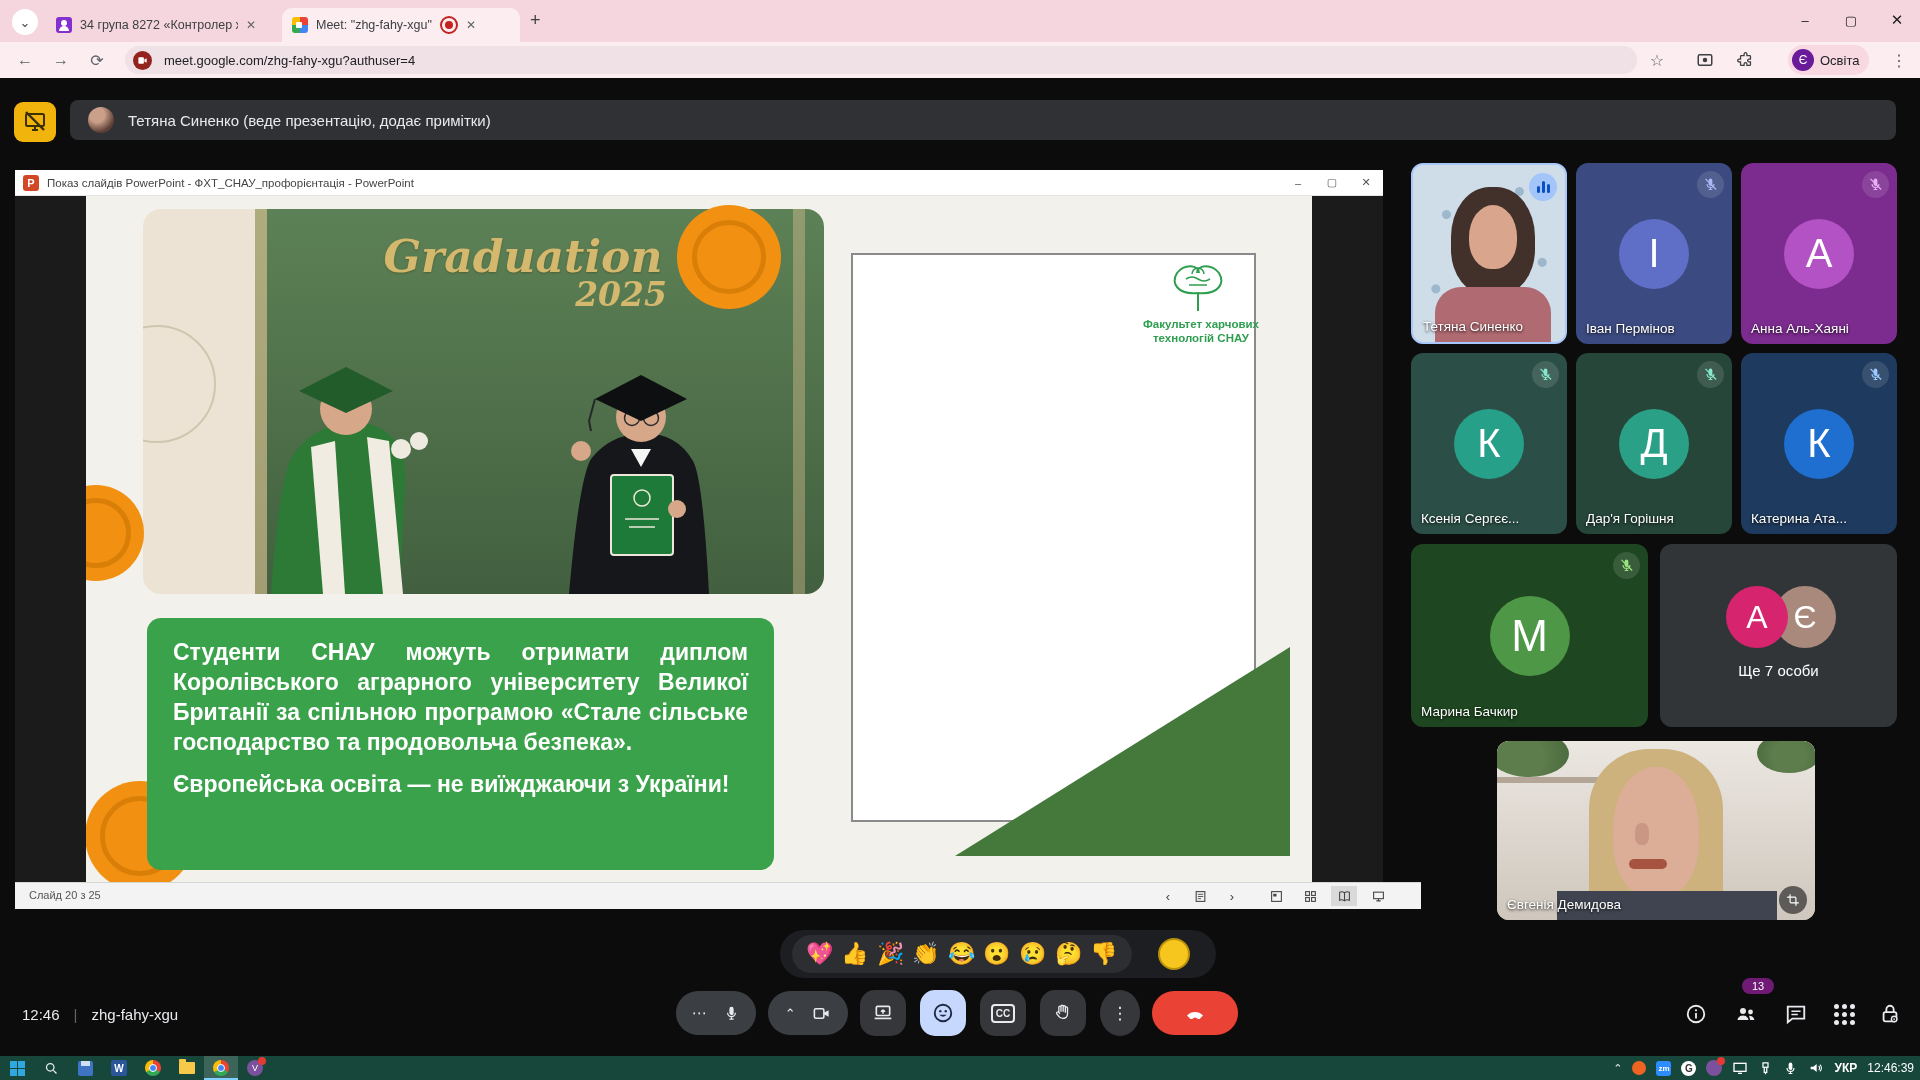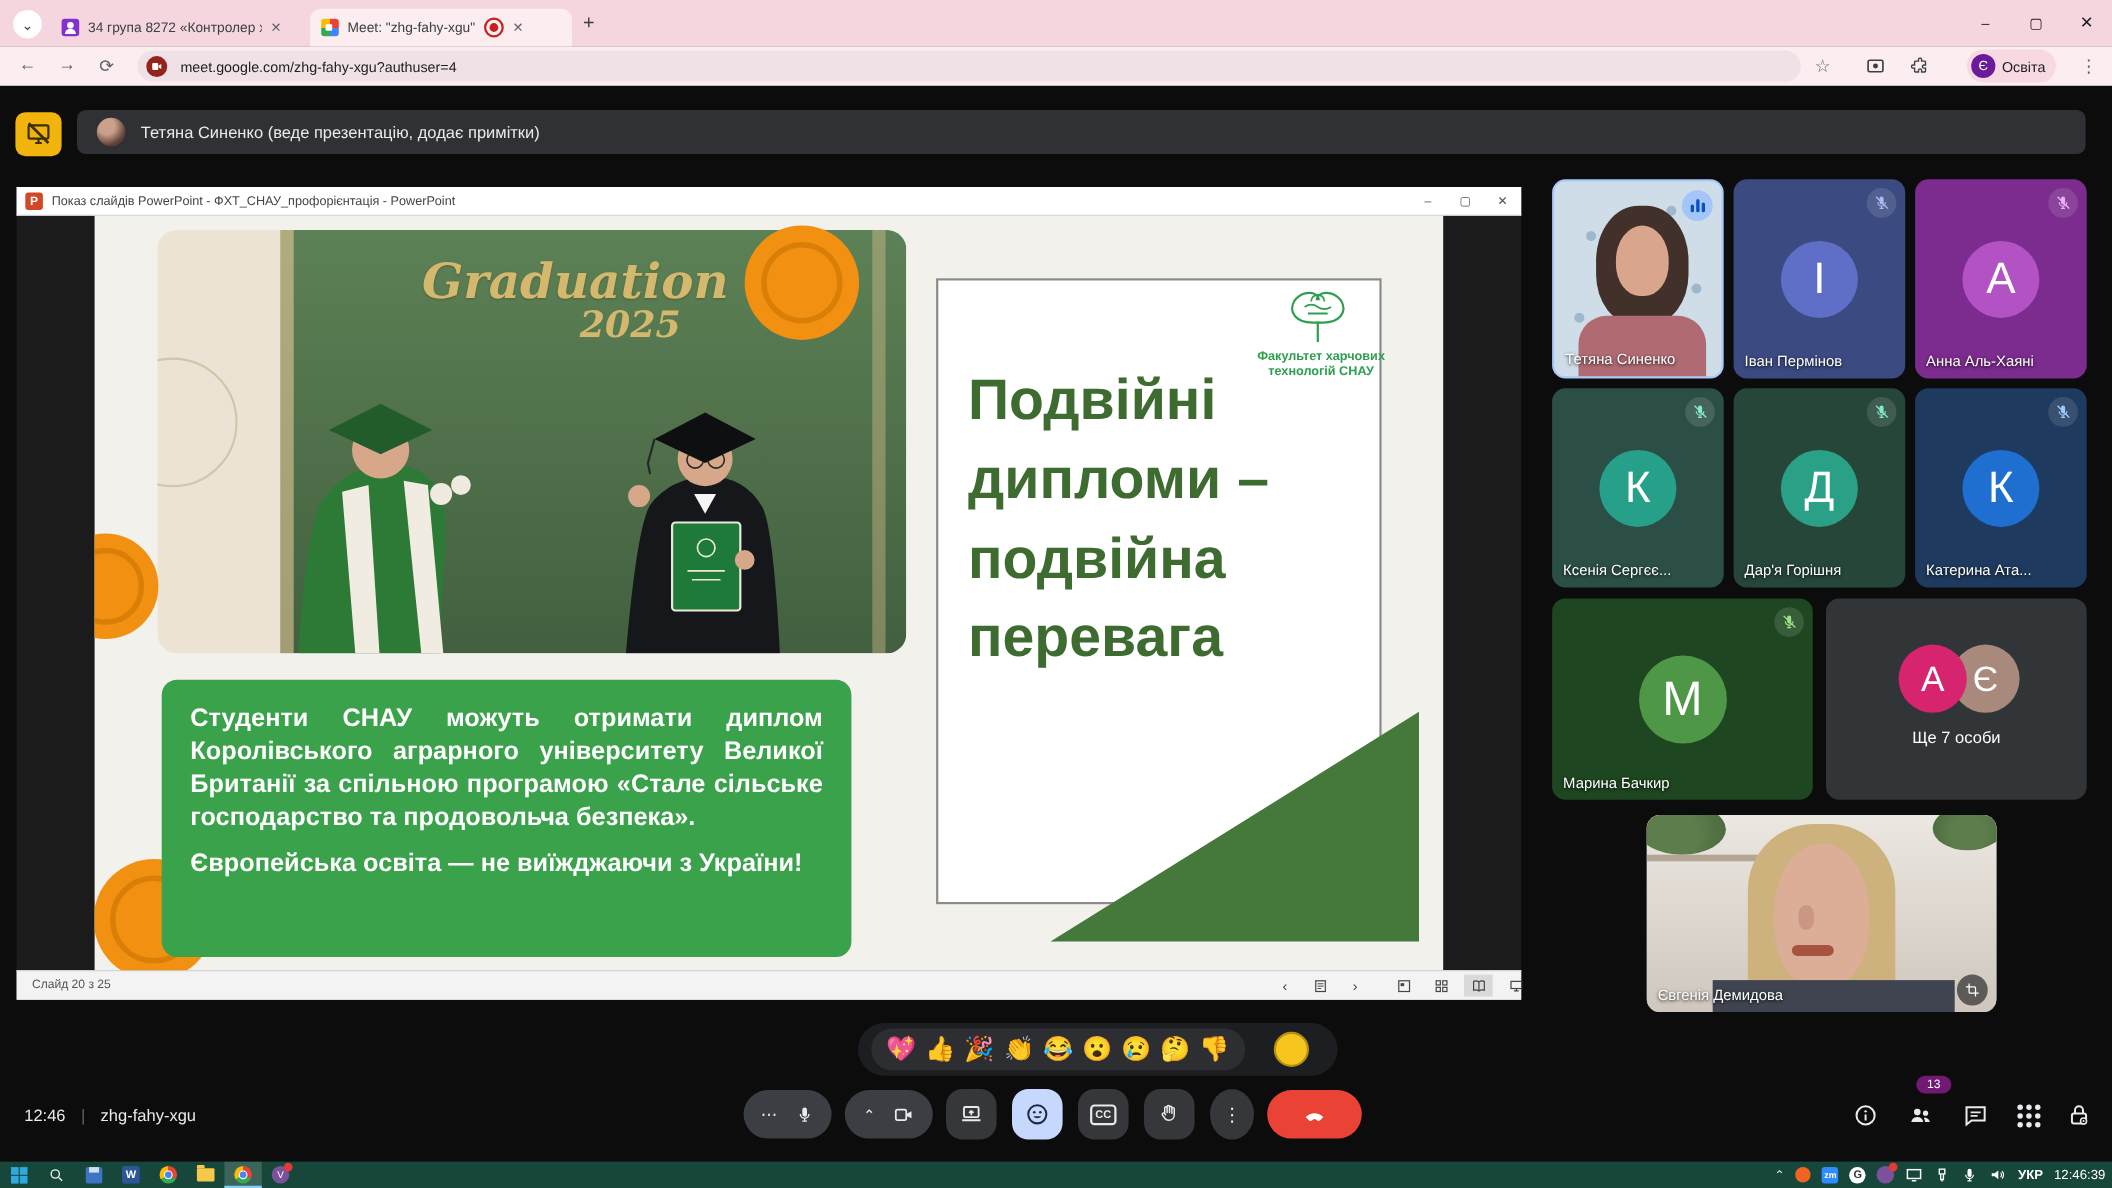--- a/index.html
+++ b/index.html
@@ -47,33 +47,33 @@
   .banner-text{color:#e8eaed;font-size:15px;}
 
   
   .ppt{position:absolute;left:15px;top:92px;width:1368px;height:738px;background:#1b1b1b;}
   .ppt-title{position:absolute;left:0;top:0;width:1368px;height:26px;background:#fff;border-bottom:1px solid #e4e4e4;
              display:flex;align-items:center;gap:8px;padding-left:8px;box-sizing:border-box;}
   .ppt-logo{width:16px;height:16px;border-radius:3px;background:#d24726;color:#fff;font-size:11px;font-weight:700;
             display:flex;align-items:center;justify-content:center;}
   .ppt-title-text{font-size:11.5px;color:#444;}
   .pptbtn{position:absolute;top:0;width:34px;height:25px;display:flex;align-items:center;justify-content:center;color:#555;font-size:11px;}
-  .ppt-status{position:absolute;left:0;top:712px;width:1368px;height:26px;background:#f3f3f3;border-top:1px solid #d6d6d6;}
+  .ppt-status{position:absolute;left:0;top:712px;width:1368px;height:26px;background:#f3f3f3;border-top:1px solid #d6d6d6;padding-left:38px;}
   .status-text{position:absolute;left:14px;top:6px;font-size:11px;color:#555;}
   .st-ic{position:absolute;top:3px;width:26px;height:20px;display:flex;align-items:center;justify-content:center;color:#444;font-size:13px;}
   .st-ic.hl{background:#d9d9d9;}
 
   
   .slide{position:absolute;left:71px;top:26px;width:1226px;height:686px;background:#f3f1ec;overflow:hidden;}
   .photo{position:absolute;left:57px;top:13px;width:681px;height:385px;border-radius:18px;overflow:hidden;z-index:2;}
   .wall-text{position:absolute;left:30px;top:82px;width:100px;font-size:20px;color:#a29c8b;line-height:1.5;font-weight:500;z-index:2;}
   .grad-title{position:absolute;left:230px;top:22px;width:300px;text-align:center;z-index:3;
               font-family:"DejaVu Serif",serif;font-style:italic;font-weight:700;font-size:44px;color:#d3b86e;
               text-shadow:0 1px 2px rgba(60,50,0,.35);}
-  .grad-year{position:absolute;left:384px;top:66px;width:140px;text-align:left;z-index:3;
+  .grad-year{position:absolute;left:384px;top:66px;width:140px;text-align:right;z-index:3;
              font-family:"DejaVu Serif",serif;font-style:italic;font-weight:700;font-size:33px;color:#d3b86e;}
   .ocircle{position:absolute;border-radius:50%;background:#f29111;}
   .ocircle::after{content:"";position:absolute;inset:14%;border-radius:50%;border:5px solid rgba(196,112,0,.55);}
   .greenbox{position:absolute;left:61px;top:422px;width:627px;height:252px;border-radius:14px;background:#3aa24a;z-index:4;
             padding:20px 26px;box-sizing:border-box;}
   .greenbox p{margin:0 0 12px 0;color:#fff;font-size:23px;font-weight:600;line-height:1.3;text-align:justify;}
   .card{position:absolute;left:765px;top:57px;width:405px;height:569px;background:#fff;border:2px solid #8a8a8a;z-index:3;box-sizing:border-box;}
   .card-title{position:absolute;left:27px;top:74px;width:330px;font-size:52px;line-height:1.38;font-weight:800;color:#3d6b30;}
   .card-logo-text{position:absolute;left:288px;top:62px;width:120px;text-align:center;font-size:11.5px;line-height:1.25;
                   color:#2e9e4f;font-weight:600;}
@@ -269,21 +269,20 @@
           <p>Європейська освіта — не виїжджаючи з України!</p>
         </div>
 
         <div class="card">
           <svg width="58" height="52" viewBox="0 0 58 52" style="position:absolute;left:316px;top:8px;">
             <path d="M29 48 V30 M29 30 C8 32 2 20 8 10 C16 0 30 2 30 10 M29 30 C50 32 56 20 50 10 C42 0 28 2 28 10" fill="none" stroke="#2e9e4f" stroke-width="2"></path>
             <path d="M17 16 q6 -4 12 0 q6 4 12 0" fill="none" stroke="#2e9e4f" stroke-width="1.6"></path>
             <path d="M20 22 h18 M23 11 a6 6 0 0 1 12 0" fill="none" stroke="#2e9e4f" stroke-width="1.6"></path>
           </svg>
           <div class="card-logo-text">Факультет харчових технологій СНАУ</div>
-          <div class="card-title">Подвійні дипломи – подвійна перевага</div>
         </div>
         <div class="gtriangle"></div>
       </div>
 
       <div class="ppt-status">
         <span class="status-text">Слайд 20 з 25</span>
         <div class="st-ic" style="left:1140px;">‹</div>
         <div class="st-ic" style="left:1172px;">
           <svg width="13" height="13" viewBox="0 0 24 24">
               <rect x="4" y="3" width="16" height="18" fill="none" stroke="#444" stroke-width="2"></rect>

